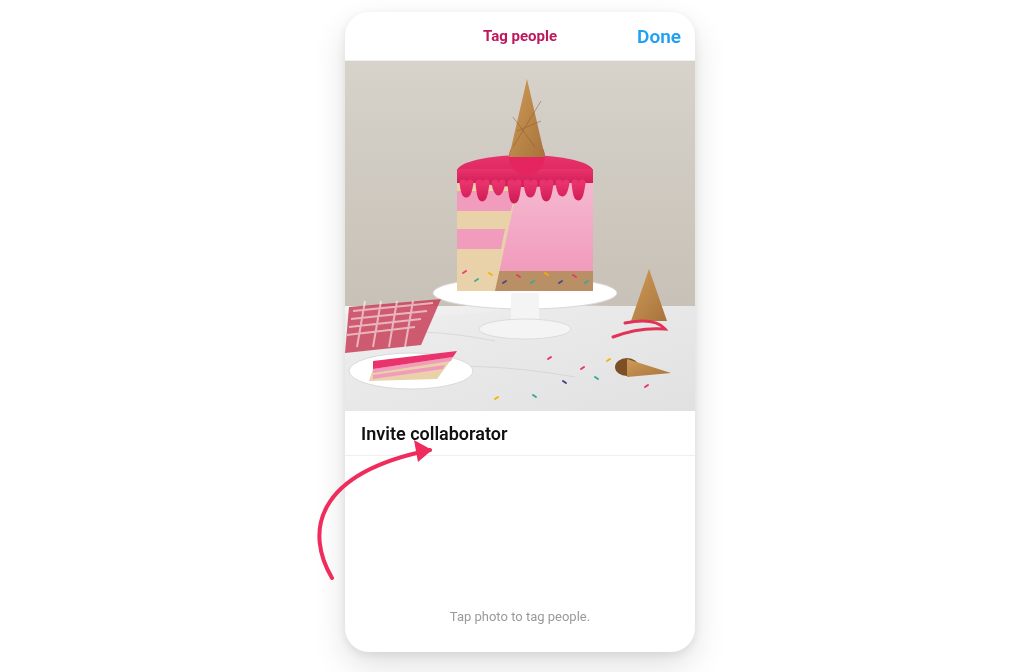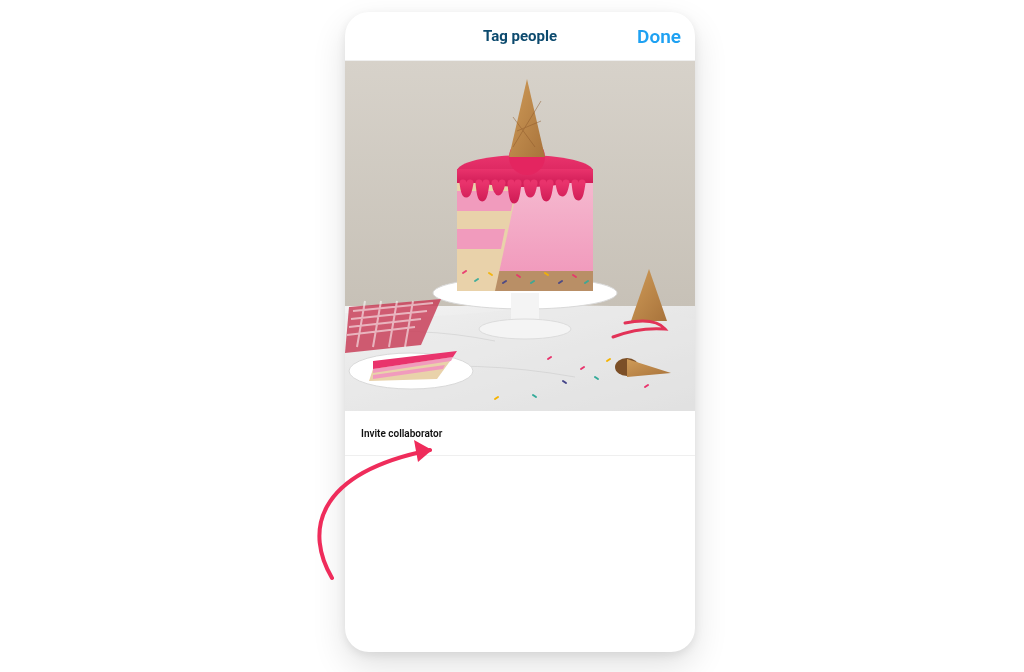--- a/index.html
+++ b/index.html
@@ -33,21 +33,21 @@
     display: flex;
     align-items: center;
     justify-content: center;
     border-bottom: 1px solid #efefef;
     position: relative;
     flex: 0 0 auto;
   }
   .header-title {
     font-size: 15px;
     font-weight: 700;
-    color: #0c4a6e;
+    color: #be185d;
   }
   .done-btn {
     position: absolute;
     right: 14px;
     top: 0;
     bottom: 0;
     display: flex;
     align-items: center;
     font-size: 19px;
     font-weight: 600;
@@ -66,21 +66,21 @@
     display: block;
     background: #cfcac3;
   }
 
   .invite-row {
     height: 44px;
     display: flex;
     align-items: center;
     padding: 0 16px;
     border-bottom: 1px solid #efefef;
-    font-size: 10px;
+    font-size: 18px;
     font-weight: 600;
     color: #111;
     cursor: pointer;
     flex: 0 0 auto;
   }
 
   .hint-area {
     flex: 1 1 auto;
     display: flex;
     align-items: flex-end;
@@ -211,19 +211,22 @@
         <line x1="228" y1="214" x2="231" y2="216" stroke="#e9336c"></line>
         <line x1="240" y1="222" x2="243" y2="220" stroke="#3a9"></line>
       </g>
     </svg>
   </div>
 
   <div class="invite-row">
     <span>Invite collaborator</span>
   </div>
 
+  <div class="hint-area">
+    <span class="hint">Tap photo to tag people.</span>
+  </div>
 
 </div>
 
 <svg class="annotation" viewBox="0 0 150 150">
   <path d="M32 140 C 6 96, 12 36, 130 12" fill="none" stroke="#ef2c5b" stroke-width="4" stroke-linecap="round"></path>
   <polygon points="132,12 114,2 118,24" fill="#ef2c5b"></polygon>
 </svg>
 
 </body></html>

